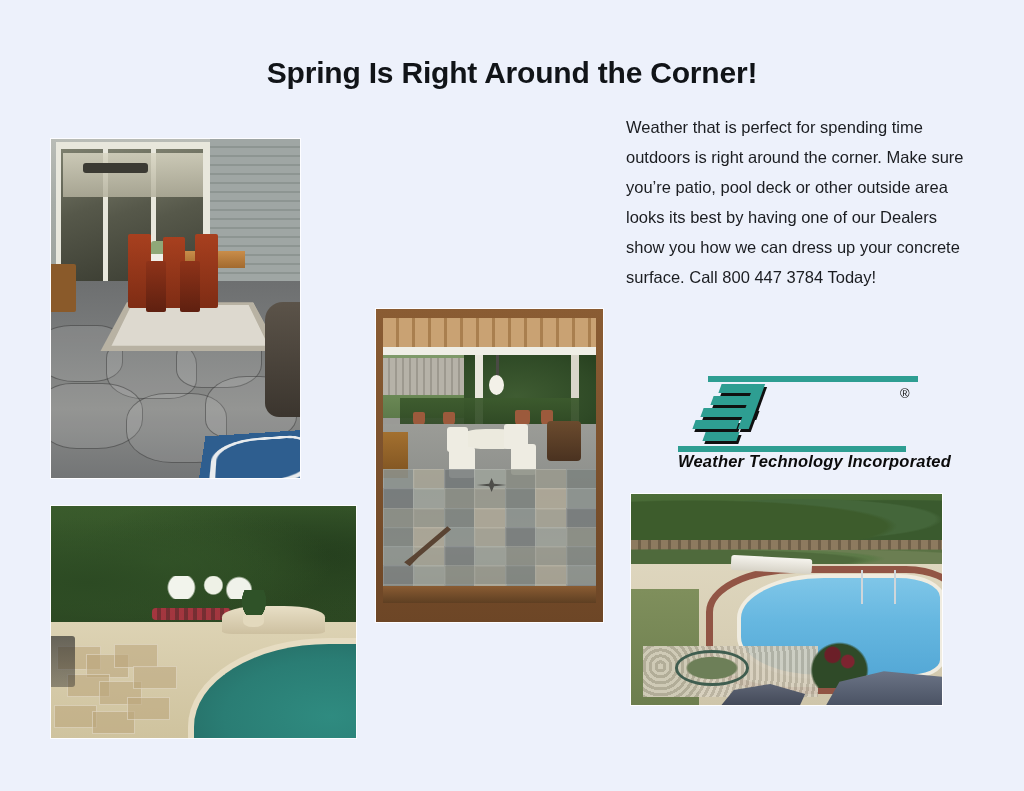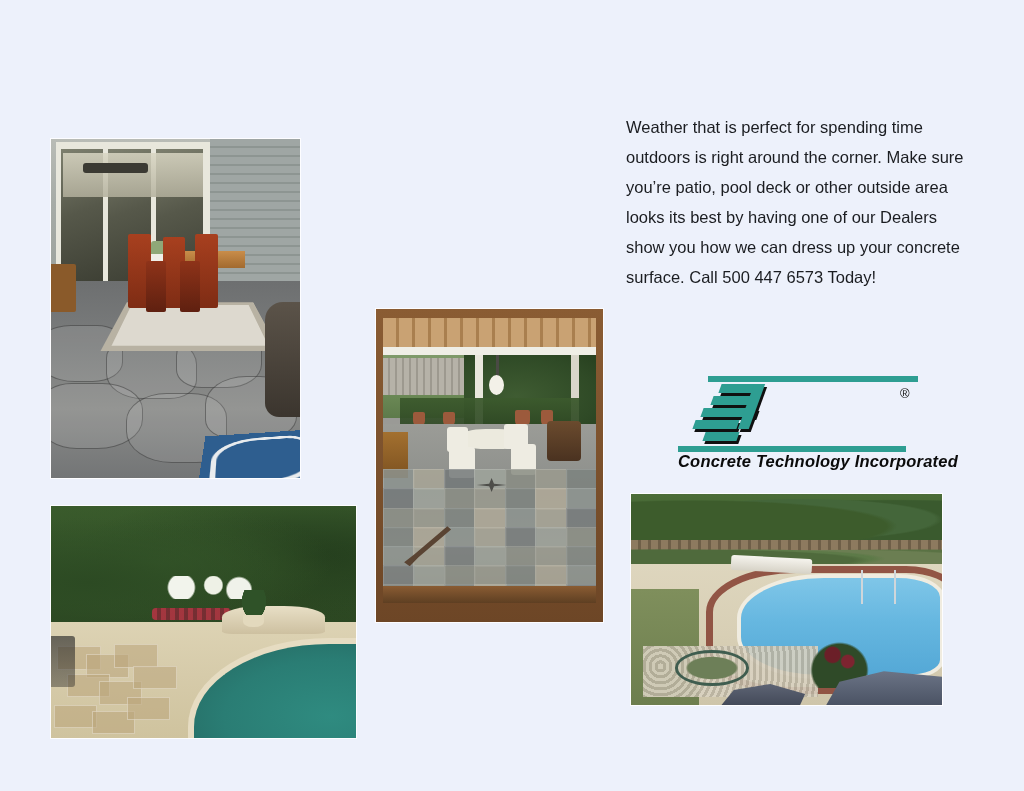--- a/index.html
+++ b/index.html
@@ -432,22 +432,23 @@
     color: #0b0b0b;
     letter-spacing: 0.2px;
     white-space: nowrap;
   }
 </style>
 </head>
 <body>
 
 <div id="page">
 
-
-  <div id="body-copy">Weather that is perfect for spending time outdoors is right around the corner.  Make sure you’re patio, pool deck or other outside area looks its best by having one of our Dealers show you how we can dress up your concrete surface.  Call 500 447 6573 Today!</div>
+  <div id="headline">Spring Is Right Around the Corner!</div>
+
+  <div id="body-copy">Weather that is perfect for spending time outdoors is right around the corner.  Make sure you’re patio, pool deck or other outside area looks its best by having one of our Dealers show you how we can dress up your concrete surface.  Call 800 447 3784 Today!</div>
 
   <div class="photo" id="photo-patio-dining">
     <div class="layer p1-wall"></div>
     <div class="layer p1-siding"></div>
     <div class="layer p1-doorframe"></div>
     <div class="layer p1-glass p1-g1"></div>
     <div class="layer p1-glass p1-g2"></div>
     <div class="layer p1-glass p1-g3"></div>
     <div class="layer p1-ceil"></div>
     <div class="layer p1-fan"></div>
@@ -602,16 +603,16 @@
     <div id="logo-mark">
       <div class="mark-row mr1"></div>
       <div class="mark-row mr2"></div>
       <div class="mark-row mr3"></div>
       <div class="mark-row mr4"></div>
       <div class="mark-row mr5"></div>
       <div class="mark-stem"></div>
     </div>
     <div id="logo-reg">®</div>
     <div class="logo-bar" id="logo-bar-bottom"></div>
-    <div id="logo-tagline">Concrete Technology Incorporated</div>
+    <div id="logo-tagline">Weather Technology Incorporated</div>
   </div>
 
 </div>
 
 </body></html>

